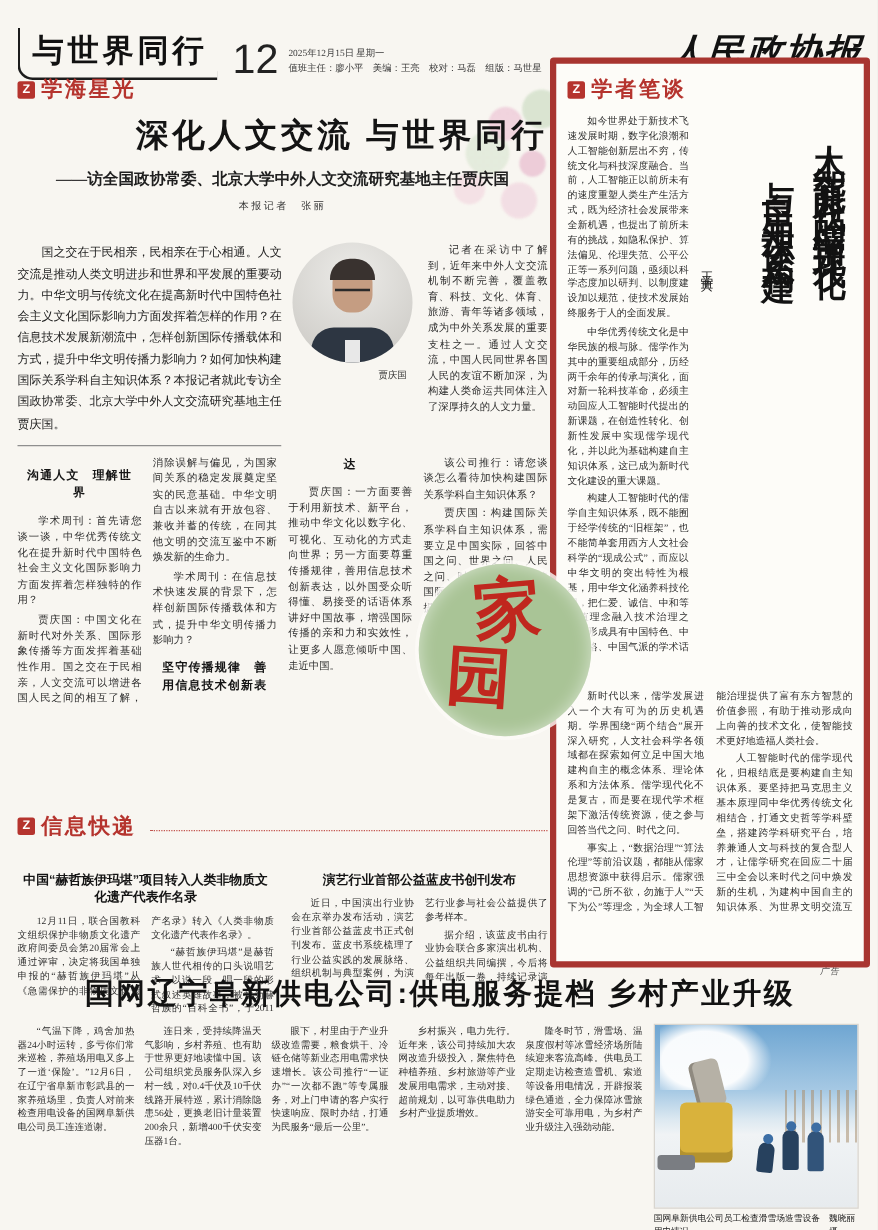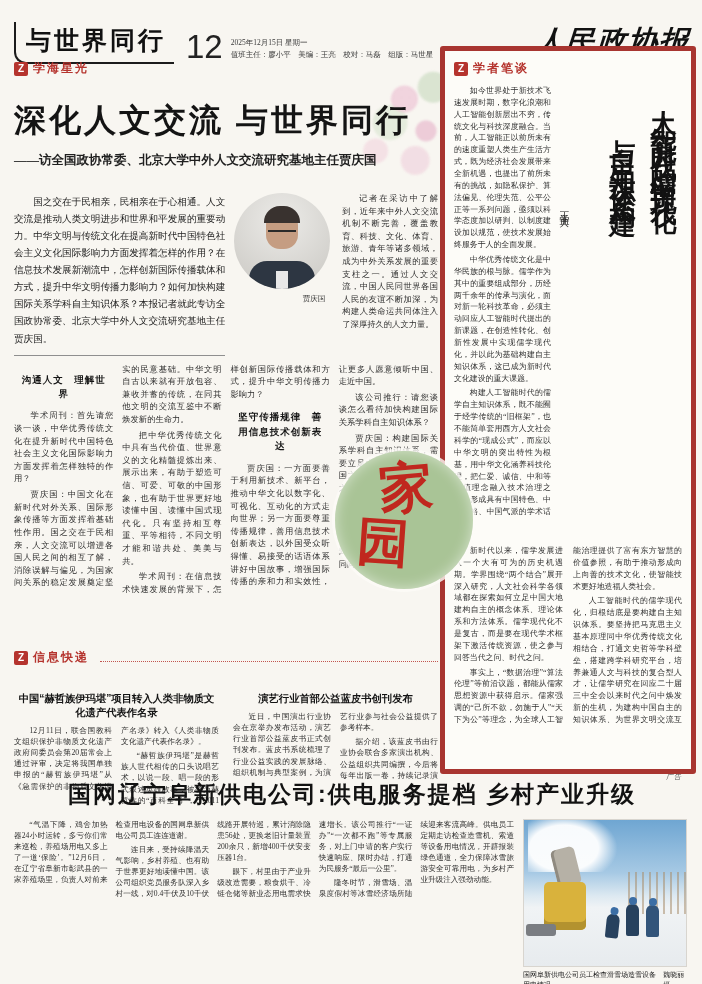--- a/index.html
+++ b/index.html
@@ -11,34 +11,34 @@
   .mast-left{display:flex;align-items:flex-end;}
   .bracket{border-left:2px solid #1c1c1c;border-bottom:2px solid #1c1c1c;border-bottom-left-radius:12px;padding:2px 8px 5px 10px;}
   .sec-title{font-family:"Liberation Sans",sans-serif;font-weight:700;font-size:25px;letter-spacing:3px;color:#111;}
   .pagenum{font-family:"Liberation Sans",sans-serif;font-weight:400;font-size:33px;line-height:.95;color:#222;margin:0 8px 2px 12px;}
   .dateblock{font-size:7.5px;line-height:1.7;color:#3a3a3a;margin-bottom:2px;white-space:nowrap;}
   .masthead{font-family:"Liberation Serif",serif;font-style:italic;font-weight:700;font-size:29px;letter-spacing:2px;color:#121212;transform:skewX(-4deg);}
   
   .tagrow{display:flex;align-items:center;gap:5px;position:relative;z-index:2;}
   .zsq{display:inline-block;width:14px;height:14px;background:#b5342e;color:#fff;
        font-family:"Liberation Sans",sans-serif;font-weight:700;font-size:10px;line-height:14px;text-align:center;border-radius:2px;flex:0 0 auto;}
-  .taglabel{color:#b5342e;font-family:"Liberation Sans",sans-serif;font-weight:700;font-size:12px;letter-spacing:2px;}
+  .taglabel{color:#b5342e;font-family:"Liberation Sans",sans-serif;font-weight:700;font-size:17px;letter-spacing:2px;}
   .dotline{flex:1;border-bottom:1.5px dotted #c2554f;height:8px;margin-left:6px;}
   
   .main-left{position:absolute;left:14px;top:60px;width:424px;}
   .flowerbg{position:absolute;right:-6px;top:6px;width:180px;height:118px;z-index:0;filter:blur(1px);opacity:.85;background:
     radial-gradient(circle at 78% 28%, rgba(233,178,203,.6) 0 13px, transparent 14px),
     radial-gradient(circle at 90% 55%, rgba(224,156,188,.55) 0 10px, transparent 11px),
     radial-gradient(circle at 62% 72%, rgba(240,198,214,.5) 0 12px, transparent 13px),
     radial-gradient(circle at 94% 18%, rgba(178,205,168,.5) 0 15px, transparent 16px),
     radial-gradient(circle at 70% 48%, rgba(198,219,188,.45) 0 17px, transparent 18px),
     radial-gradient(circle at 84% 80%, rgba(233,178,203,.4) 0 14px, transparent 15px);}
-  .ma-title{position:relative;z-index:1;margin:22px 0 0;text-align:left;font-family:"Liberation Sans",sans-serif;
-            font-weight:900;font-size:32px;letter-spacing:3px;color:#141414;}
-  .ma-subtitle{position:relative;z-index:1;font-size:12.5px;font-weight:600;color:#1f1f1f;margin-top:9px;}
+  .ma-title{position:relative;z-index:1;margin:8px 0 0;text-align:right;font-family:"Liberation Sans",sans-serif;
+            font-weight:900;font-size:26px;letter-spacing:3px;color:#141414;}
+  .ma-subtitle{position:relative;z-index:1;text-align:center;font-size:12.5px;font-weight:600;color:#1f1f1f;margin-top:9px;}
   .ma-byline{position:relative;z-index:1;text-align:center;font-size:8px;color:#333;margin-top:7px;letter-spacing:2px;}
   .intro-row{display:flex;gap:9px;margin-top:24px;}
   .intro{width:212px;font-size:9.6px;line-height:1.78;text-align:justify;text-indent:2em;
          border-bottom:1px solid #8f8f8f;padding-bottom:8px;color:#222;}
   .portrait-wrap{width:99px;flex:0 0 auto;}
   .portrait{width:96px;height:96px;border-radius:50%;position:relative;overflow:hidden;
             background:radial-gradient(circle at 50% 28%,#ecebe8,#c9c7c2);}
   .p-body{position:absolute;bottom:-8px;left:15px;width:66px;height:36px;background:#2d3642;border-radius:18px 18px 0 0;}
   .p-shirt{position:absolute;bottom:-4px;left:42px;width:12px;height:22px;background:#e8e8e8;}
   .p-head{position:absolute;top:18px;left:32px;width:32px;height:38px;background:#c59d82;border-radius:14px;}
@@ -81,21 +81,21 @@
   .ch2{top:66px;left:22px;font-size:52px;transform:rotate(4deg);}
   
   .info-express{position:absolute;left:14px;top:649px;width:424px;}
   .ie-row{display:flex;gap:14px;margin-top:23px;}
   .ie-article{width:205px;}
   .ie-article h3{margin:3px 0 5px;font-family:"Liberation Sans",sans-serif;font-weight:700;font-size:10.3px;
                  line-height:1.35;text-align:center;color:#141414;}
   .ie-body{column-count:2;column-gap:9px;height:88px;overflow:hidden;font-size:7.7px;line-height:1.45;text-align:justify;color:#2e2e2e;}
   
   .bottom-article{position:absolute;left:14px;top:775px;width:676px;}
-  .ad{position:absolute;right:8px;top:-3px;font-size:7px;color:#555;letter-spacing:1px;font-style:italic;}
+  .ad{position:absolute;right:18px;top:-3px;font-size:7px;color:#555;letter-spacing:1px;font-style:italic;}
   .ba-headline{margin:4px 0 0;text-align:center;font-family:"Liberation Sans",sans-serif;font-weight:900;
                font-size:23px;letter-spacing:2px;color:#121212;}
   .ba-row{display:flex;gap:9px;margin-top:9px;}
   .ba-cols{width:500px;column-count:5;column-gap:8px;height:168px;overflow:hidden;
            font-size:7.6px;line-height:1.45;text-align:justify;color:#2e2e2e;}
   .ba-photo-wrap{width:164px;flex:0 0 auto;}
   .ba-photo{position:relative;width:164px;height:148px;overflow:hidden;border:1px solid #d8d5cf;box-sizing:border-box;
             background:linear-gradient(180deg,#6fa6d2 0%,#a6c9e4 36%,#dde9f1 52%,#f0f3f5 60%,#e7ebee 100%);}
   .plume{position:absolute;left:4px;top:-8px;width:90px;height:60px;background:
      radial-gradient(ellipse at 40% 60%, rgba(255,255,255,.95) 0 45%, rgba(255,255,255,0) 70%);}
@@ -131,39 +131,39 @@
   </div>
 
   <div class="main-left">
     <div class="flowerbg"></div>
     <div class="tagrow">
       <span class="zsq">Z</span>
       <span class="taglabel">学海星光</span>
     </div>
     <h1 class="ma-title">深化人文交流  与世界同行</h1>
     <div class="ma-subtitle">——访全国政协常委、北京大学中外人文交流研究基地主任贾庆国</div>
+    <div class="ma-byline">本报记者　张丽</div>
     <div class="intro-row">
       <div class="intro">国之交在于民相亲，民相亲在于心相通。人文交流是推动人类文明进步和世界和平发展的重要动力。中华文明与传统文化在提高新时代中国特色社会主义文化国际影响力方面发挥着怎样的作用？在信息技术发展新潮流中，怎样创新国际传播载体和方式，提升中华文明传播力影响力？如何加快构建国际关系学科自主知识体系？本报记者就此专访全国政协常委、北京大学中外人文交流研究基地主任贾庆国。</div>
       <div class="portrait-wrap">
         <div class="portrait">
           <div class="p-body"></div>
           <div class="p-shirt"></div>
           <div class="p-head"></div>
           <div class="p-hair"></div>
           <div class="p-glasses"></div>
         </div>
         <div class="pcaption">贾庆国</div>
       </div>
       <div class="col3">记者在采访中了解到，近年来中外人文交流机制不断完善，覆盖教育、科技、文化、体育、旅游、青年等诸多领域，成为中外关系发展的重要支柱之一。通过人文交流，中国人民同世界各国人民的友谊不断加深，为构建人类命运共同体注入了深厚持久的人文力量。</div>
     </div>
     <div class="bodycols">
         <h4>沟通人文　理解世界</h4>
         <p>学术周刊：首先请您谈一谈，中华优秀传统文化在提升新时代中国特色社会主义文化国际影响力方面发挥着怎样独特的作用？</p>
         <p>贾庆国：中国文化在新时代对外关系、国际形象传播等方面发挥着基础性作用。国之交在于民相亲，人文交流可以增进各国人民之间的相互了解，消除误解与偏见，为国家间关系的稳定发展奠定坚实的民意基础。中华文明自古以来就有开放包容、兼收并蓄的传统，在同其他文明的交流互鉴中不断焕发新的生命力。</p>
-        <p>把中华优秀传统文化中具有当代价值、世界意义的文化精髓提炼出来、展示出来，有助于塑造可信、可爱、可敬的中国形象，也有助于世界更好地读懂中国、读懂中国式现代化。只有坚持相互尊重、平等相待，不同文明才能和谐共处、美美与共。</p>
         <p>学术周刊：在信息技术快速发展的背景下，怎样创新国际传播载体和方式，提升中华文明传播力影响力？</p>
         <h4>坚守传播规律　善用信息技术创新表达</h4>
         <p>贾庆国：一方面要善于利用新技术、新平台，推动中华文化以数字化、可视化、互动化的方式走向世界；另一方面要尊重传播规律，善用信息技术创新表达，以外国受众听得懂、易接受的话语体系讲好中国故事，增强国际传播的亲和力和实效性，让更多人愿意倾听中国、走近中国。</p>
         <p>该公司推行：请您谈谈怎么看待加快构建国际关系学科自主知识体系？</p>
         <p>贾庆国：构建国际关系学科自主知识体系，需要立足中国实际，回答中国之问、世界之问、人民之问、时代之问，在借鉴国际学术成果的基础上，提出具有主体性、原创性的理论观点，形成中国自主的概念范畴和研究范式，为解决人类面临的共同问题贡献中国智慧。</p>
       </div>
   </div>
 
   <div class="scholar-box">
     <div class="tagrow">
@@ -221,20 +221,21 @@
   </div>
 
   <div class="bottom-article">
     <div class="ad">广告</div>
     <h2 class="ba-headline">国网辽宁阜新供电公司:供电服务提档  乡村产业升级</h2>
     <div class="ba-row">
       <div class="ba-cols">
           <p>“气温下降，鸡舍加热器24小时运转，多亏你们常来巡检，养殖场用电又多上了一道‘保险’。”12月6日，在辽宁省阜新市彰武县的一家养殖场里，负责人对前来检查用电设备的国网阜新供电公司员工连连道谢。</p>
           <p>连日来，受持续降温天气影响，乡村养殖、也有助于世界更好地读懂中国。该公司组织党员服务队深入乡村一线，对0.4千伏及10千伏线路开展特巡，累计消除隐患56处，更换老旧计量装置200余只，新增400千伏安变压器1台。</p>
           <p>眼下，村里由于产业升级改造需要，粮食烘干、冷链仓储等新业态用电需求快速增长。该公司推行“一证办”“一次都不跑”等专属服务，对上门申请的客户实行快速响应、限时办结，打通为民服务“最后一公里”。</p>
+          <p>乡村振兴，电力先行。近年来，该公司持续加大农网改造升级投入，聚焦特色种植养殖、乡村旅游等产业发展用电需求，主动对接、超前规划，以可靠供电助力乡村产业提质增效。</p>
           <p>隆冬时节，滑雪场、温泉度假村等冰雪经济场所陆续迎来客流高峰。供电员工定期走访检查造雪机、索道等设备用电情况，开辟报装绿色通道，全力保障冰雪旅游安全可靠用电，为乡村产业升级注入强劲动能。</p>
         </div>
       <div class="ba-photo-wrap">
         <div class="ba-photo">
           <div class="plume"></div>
           <div class="trees"></div>
           <div class="funnel"></div>
           <div class="mach"></div>
           <div class="sled"></div>
           <div class="fig f1"></div>

